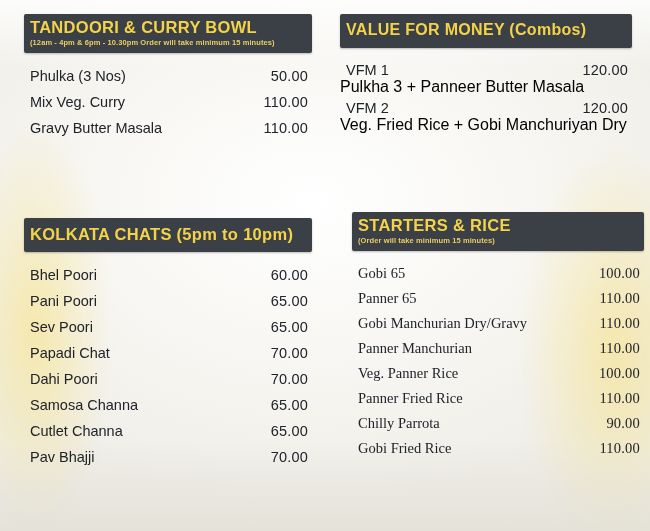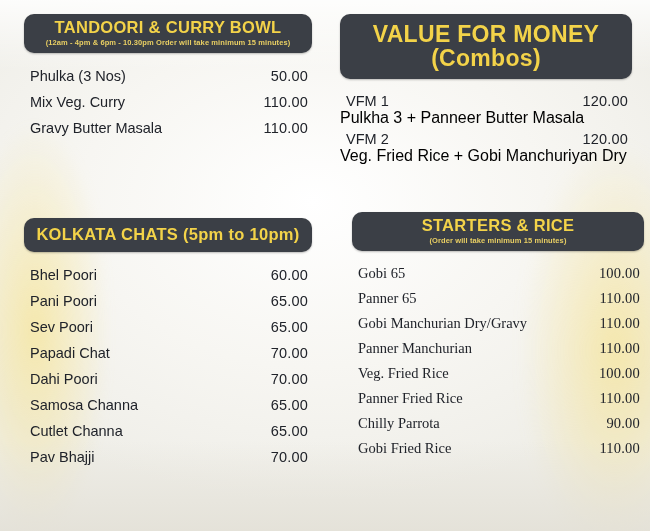--- a/index.html
+++ b/index.html
@@ -50,22 +50,21 @@
     inset: 0;
   }
 
   
   .panel {
     position: absolute;
   }
   .panel-head {
     background: #3b3f46;
     color: #f2d24a;
-    text-align: center;
-    border-radius: 10px;
+    border-radius: 2px;
     padding: 5px 6px 6px 6px;
     box-shadow: 0 1px 2px rgba(0,0,0,0.25);
   }
   .panel-head .title {
     font-size: 16.5px;
     font-weight: bold;
     letter-spacing: 0.3px;
     line-height: 1.05;
     color: #f3d349;
   }
@@ -106,21 +105,21 @@
   #panel-value .row .price { width: 70px; }
 
   #panel-kolkata { left: 24px; top: 218px; width: 288px; }
   #panel-kolkata .row .price { width: 66px; }
   #panel-kolkata .rows .row { padding-top: 5px; padding-bottom: 5px; }
 
   #panel-starters { left: 340px; top: 212px; width: 292px; margin-left: 12px; }
   #panel-starters .row .price { width: 72px; }
   #panel-starters .rows .row { padding-top: 4px; padding-bottom: 4px; font-family: Liberation Serif, serif; }
 
-  .head-pad-lg .title { font-size: 23px; }
+  .head-pad-lg .title { font-size: 16px; }
   .vfm-line { padding-top: 4px; padding-bottom: 0px; }
 </style>
 </head>
 <body>
 
 <div class="paper"></div>
 <div class="glow-top"></div>
 <div class="glow-left"></div>
 <div class="glow-right"></div>
 <div class="shade-bottom"></div>
@@ -222,21 +221,21 @@
       </div>
       <div class="row">
         <span class="name">Gobi Manchurian Dry/Gravy</span>
         <span class="price">110.00</span>
       </div>
       <div class="row">
         <span class="name">Panner Manchurian</span>
         <span class="price">110.00</span>
       </div>
       <div class="row">
-        <span class="name">Veg. Fried Rice</span>
+        <span class="name">Veg. Panner Rice</span>
         <span class="price">100.00</span>
       </div>
       <div class="row">
         <span class="name">Panner Fried Rice</span>
         <span class="price">110.00</span>
       </div>
       <div class="row">
         <span class="name">Chilly Parrota</span>
         <span class="price">90.00</span>
       </div>

